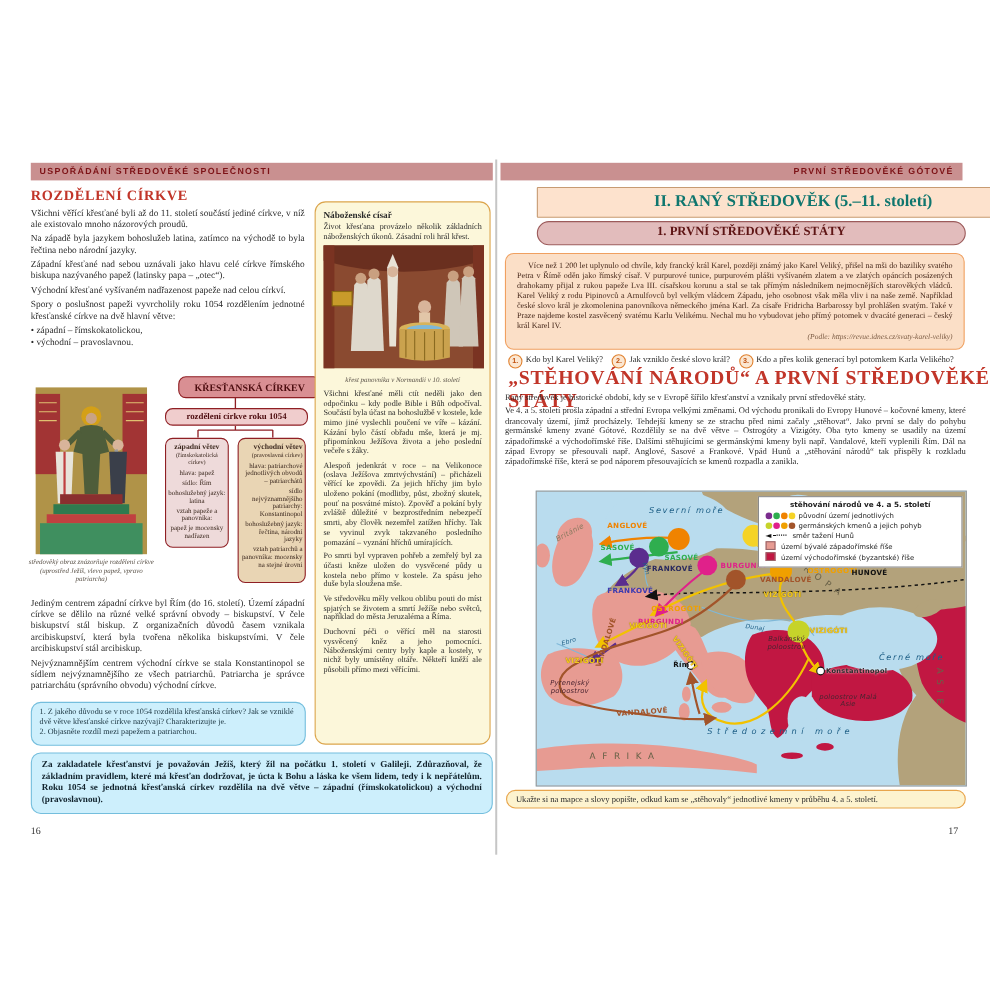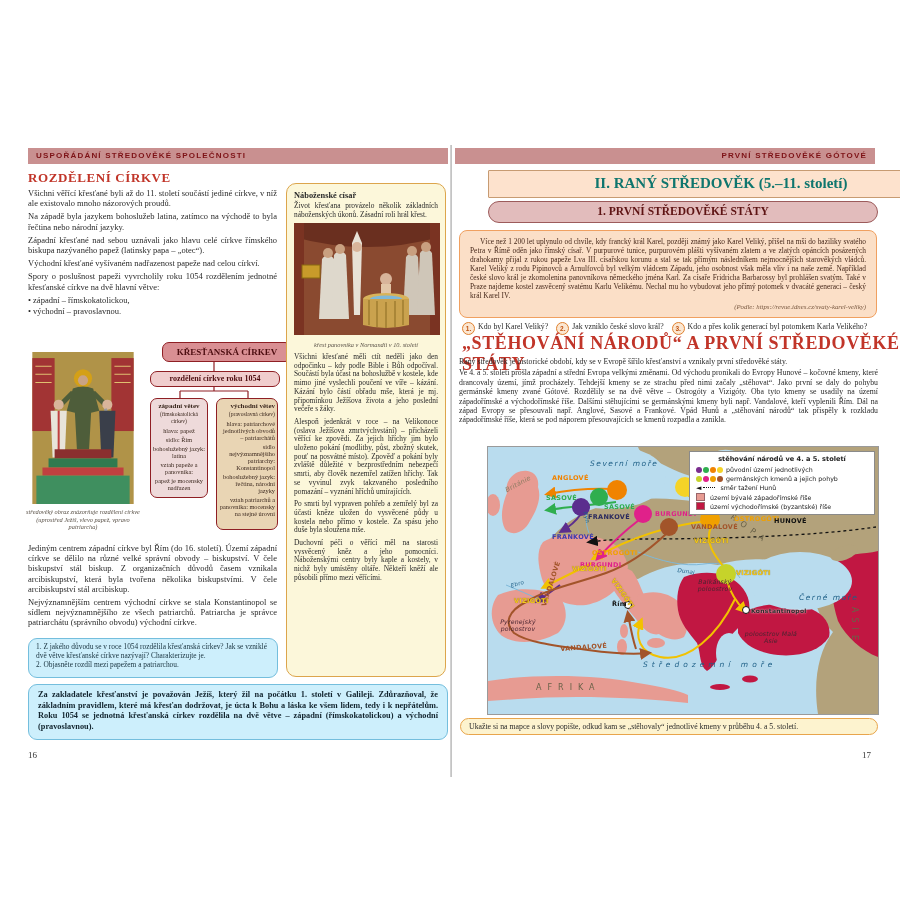--- a/index.html
+++ b/index.html
@@ -199,20 +199,21 @@
           <g stroke="#8a6a20" stroke-width="1">
               <path d="M75,77 v25 M83,78 v26 M92,79 v26 M101,78 v26 M109,77 v25"></path>
             </g>
         </svg>
       </div>
       <div class="caption" style="margin-bottom:4px;">křest panovníka v Normandii v 10. století</div>
       <div class="sidebar-txt">
         <p>Všichni křesťané měli ctít neděli jako den odpočinku – kdy podle Bible i Bůh odpočíval. Součástí byla účast na bohoslužbě v kostele, kde mimo jiné vyslechli poučení ve víře – kázání. Kázání bylo částí obřadu mše, která je mj. připomínkou Ježíšova života a jeho poslední večeře s žáky.</p>
         <p>Alespoň jedenkrát v roce – na Velikonoce (oslava Ježíšova zmrtvýchvstání) – přicházeli věřící ke zpovědi. Za jejich hříchy jim bylo uloženo pokání (modlitby, půst, zbožný skutek, pouť na posvátné místo). Zpověď a pokání byly zvláště důležité v bezprostředním nebezpečí smrti, aby člověk nezemřel zatížen hříchy. Tak se vyvinul zvyk takzvaného posledního pomazání – vyznání hříchů umírajících.</p>
         <p>Po smrti byl vypraven pohřeb a zemřelý byl za účasti kněze uložen do vysvěcené půdy u kostela nebo přímo v kostele. Za spásu jeho duše byla sloužena mše.</p>
+        <p>Ve středověku měly velkou oblibu pouti do míst spjatých se životem a smrtí Ježíše nebo světců, například do města Jeruzaléma a Říma.</p>
         <p>Duchovní péči o věřící měl na starosti vysvěcený kněz a jeho pomocníci. Náboženskými centry byly kaple a kostely, v nichž byly umístěny oltáře. Někteří kněží ale působili přímo mezi věřícími.</p>
       </div>
     </div>
   </div>
 
   <div>
 
     <div class="abs chapbox" style="left:488px;top:170px;width:388px;height:26px;">II. RANÝ STŘEDOVĚK (5.–11. století)</div>
     <div class="abs lessonbox" style="left:488px;top:201px;width:388px;height:20px;">1. PRVNÍ STŘEDOVĚKÉ STÁTY</div>
 

